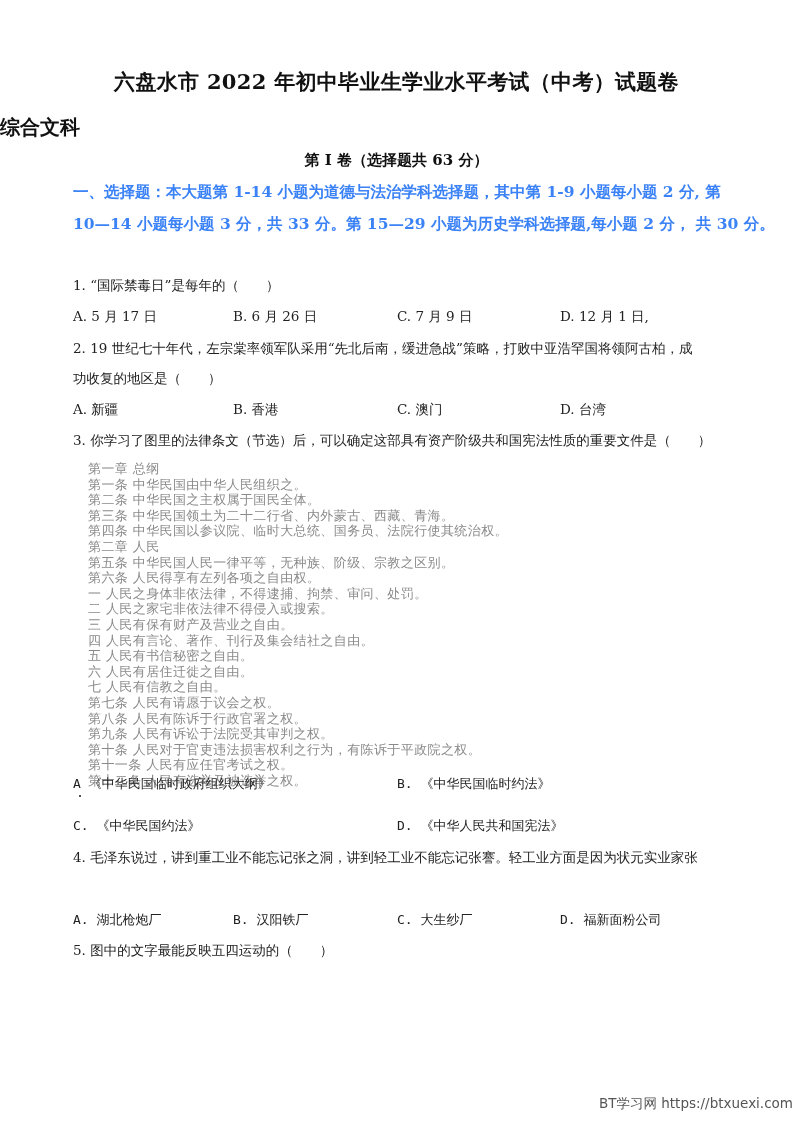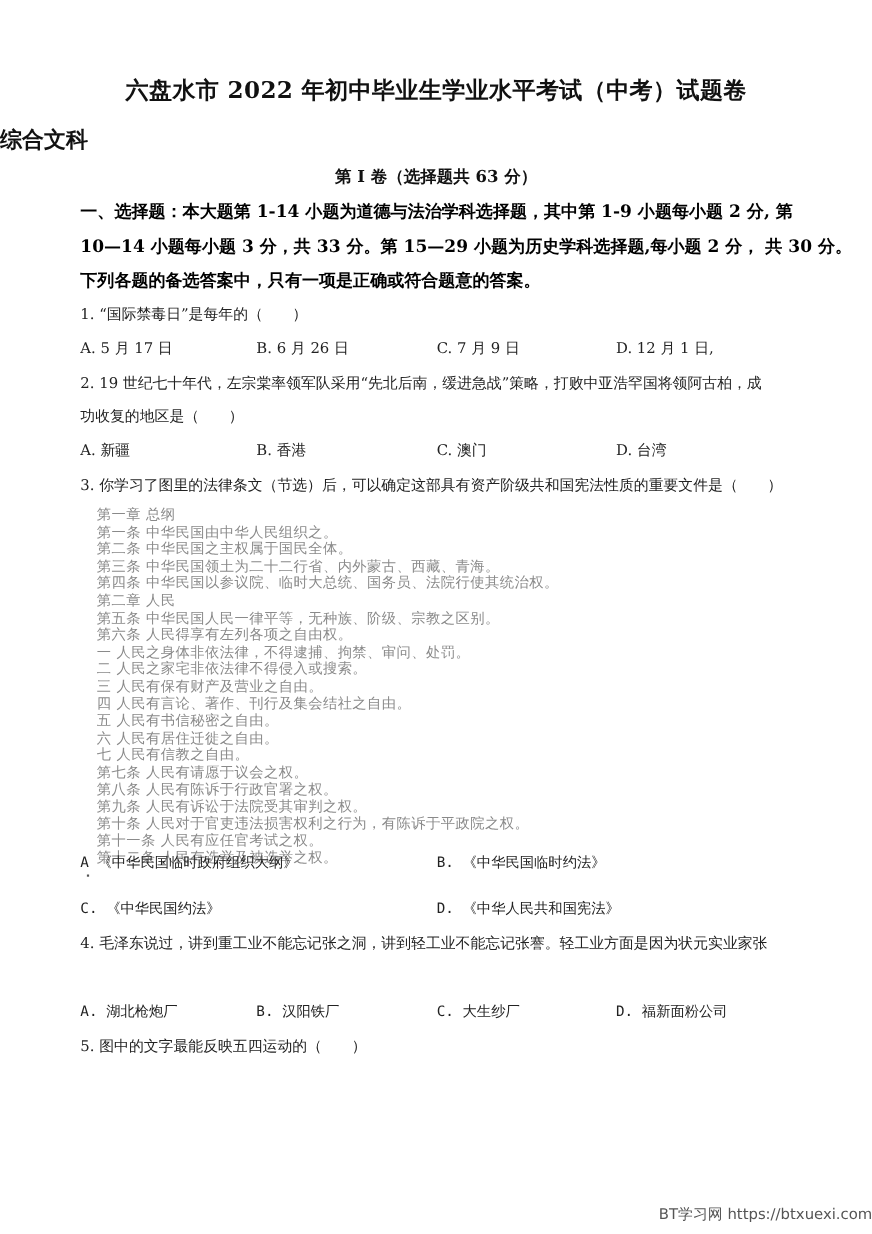--- a/index.html
+++ b/index.html
@@ -16,21 +16,21 @@
   .subtitle {
     position: absolute; top: 114px; left: 0; width: 793px; 
     font-size: 20px; font-weight: bold; color: #111;
   }
   .section {
     position: absolute; top: 151px; left: 0; width: 793px; text-align: center;
     font-size: 15px; font-weight: bold; color: #111;
   }
   .instr {
     position: absolute; left: 73px; width: 660px;
-    font-size: 15.5px; font-weight: bold; color: #000000; white-space: nowrap;
+    font-size: 15.5px; font-weight: bold; color: #3b82f6; white-space: nowrap;
   }
   .line {
     position: absolute; left: 73px; width: 660px;
     font-size: 13.5px; color: #222; white-space: nowrap;
   }
   .opt { position: absolute; font-size: 13.5px; color: #222; white-space: nowrap; }
   .opt.mono { font-family: "DejaVu Sans Mono", "Liberation Mono", monospace; font-size: 13px; }
   .figure {
     position: absolute; left: 88px; top: 461px; width: 290px; height: 300px;
   }
@@ -51,21 +51,20 @@
 <body>
 
 <div class="page">
 
   <div class="title">六盘水市 2022 年初中毕业生学业水平考试（中考）试题卷</div>
   <div class="subtitle">综合文科</div>
   <div class="section">第 I 卷（选择题共 63 分）</div>
 
   <div class="instr" style="top:182px">一、选择题：本大题第 1-14 小题为道德与法治学科选择题，其中第 1-9 小题每小题 2 分, 第</div>
   <div class="instr" style="top:214px">10—14 小题每小题 3 分，共 33 分。第 15—29 小题为历史学科选择题,每小题 2 分， 共 30 分。</div>
-  <div class="instr" style="top:245px">下列各题的备选答案中，只有一项是正确或符合题意的答案。</div>
 
   <div class="line" style="top:277px">1. “国际禁毒日”是每年的（　　）</div>
   <div class="opt" style="left:73px; top:308px">A. 5 月 17 日</div>
   <div class="opt" style="left:233px; top:308px">B. 6 月 26 日</div>
   <div class="opt" style="left:397px; top:308px">C. 7 月 9 日</div>
   <div class="opt" style="left:560px; top:308px">D. 12 月 1 日,</div>
 
   <div class="line" style="top:340px">2. 19 世纪七十年代，左宗棠率领军队采用“先北后南，缓进急战”策略，打败中亚浩罕国将领阿古柏，成</div>
   <div class="line" style="top:370px">功收复的地区是（　　）</div>
   <div class="opt" style="left:73px; top:401px">A.  新疆</div>

